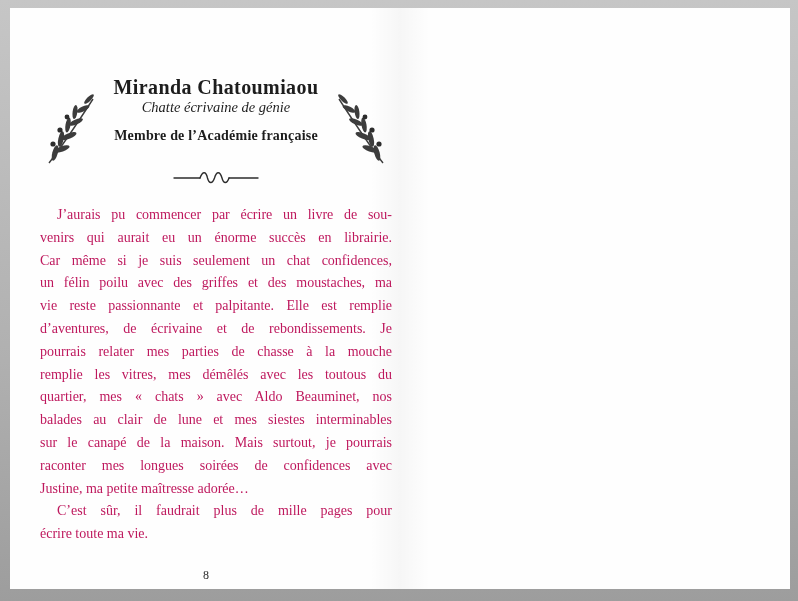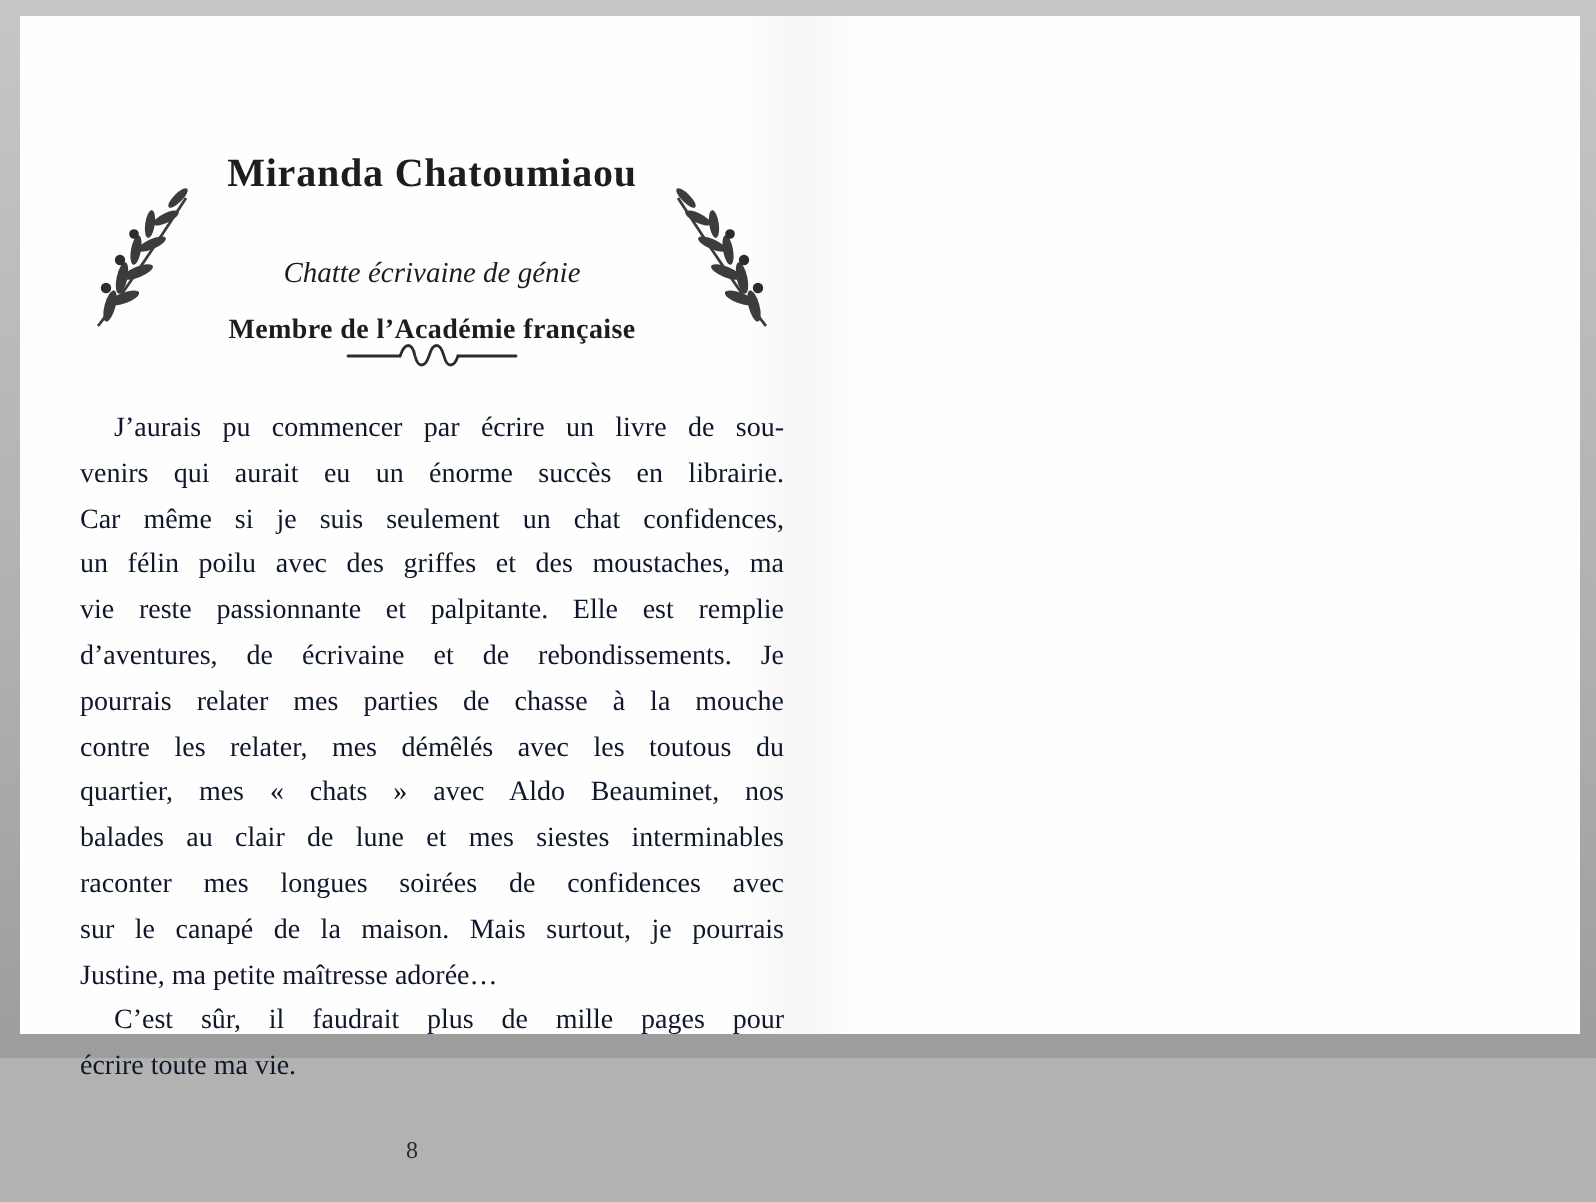--- a/index.html
+++ b/index.html
@@ -4,21 +4,21 @@
 <style>
   html, body { margin: 0; padding: 0; }
   body {
     width: 798px; height: 601px;
     background: #b2b2b2;
     font-family: "Liberation Serif", "DejaVu Serif", serif;
     overflow: hidden;
   }
   .screen {
     position: relative;
-    width: 798px; height: 529px;
+    width: 798px; height: 601px;
     background: linear-gradient(180deg, #c6c6c6 0%, #b0b0b0 60%, #9d9d9d 100%);
   }
   .paper {
     position: absolute;
     left: 10px; top: 8px; right: 8px; bottom: 12px;
     background: #fefefe;
   }
   .gutter {
     position: absolute; left: 50%; top: 0; bottom: 0; width: 60px;
     margin-left: -30px;
@@ -32,39 +32,39 @@
   
   .chapter-header {
     position: absolute; left: 30px; top: 68px; width: 352px;
     text-align: center; color: #1d1d1d;
   }
   .author-title {
     margin: 0; font-size: 20px; font-weight: bold;
     letter-spacing: 0.4px; line-height: 22px;
   }
   .author-subtitle {
-    margin-top: 30px; font-style: italic; font-size: 14.5px; line-height: 18px;
+    margin-top: 0; font-style: italic; font-size: 14.5px; line-height: 18px;
   }
   .author-affiliation {
     margin-top: 12px; font-weight: bold; font-size: 14px; line-height: 16px;
     letter-spacing: 0.2px;
   }
   .branch { position: absolute; top: 16px; width: 56px; height: 76px; }
   .branch-left  { left: 4px; }
   .branch-right { right: 4px; transform: scaleX(-1); }
 
   .divider {
     position: absolute; left: 30px; top: 162px; width: 352px; height: 18px;
     text-align: center;
   }
 
   
   .body-text {
     position: absolute;
-    font-size: 14px; line-height: 22.8px; color: #0f172a;
+    font-size: 14px; line-height: 22.8px; color: #be185d;
   }
   .body-text-left  { left: 30px;  top: 196px; width: 352px; }
   .paragraph { margin: 0; }
   .line {
     text-align: justify;
     text-align-last: justify;
   }
   .line.first { text-indent: 17px; }
   .line.last  { text-align-last: left; font-family: Liberation Serif, serif; }
 
@@ -146,25 +146,25 @@
 
       <div class="body-text body-text-left">
           <div class="paragraph">
             <div class="line first">J’aurais pu commencer par écrire un livre de sou-</div>
             <div class="line">venirs qui aurait eu un énorme succès en librairie.</div>
             <div class="line">Car même si je suis seulement un chat confidences,</div>
             <div class="line">un félin poilu avec des griffes et des moustaches, ma</div>
             <div class="line">vie reste passionnante et palpitante. Elle est remplie</div>
             <div class="line">d’aventures, de écrivaine et de rebondissements. Je</div>
             <div class="line">pourrais relater mes parties de chasse à la mouche</div>
-            <div class="line">contre les relater, mes démêlés avec les toutous du</div>
+            <div class="line">remplie les vitres, mes démêlés avec les toutous du</div>
             <div class="line">quartier, mes « chats » avec Aldo Beauminet, nos</div>
             <div class="line">balades au clair de lune et mes siestes interminables</div>
+            <div class="line">sur le canapé de la maison. Mais surtout, je pourrais</div>
             <div class="line">raconter mes longues soirées de confidences avec</div>
-            <div class="line">sur le canapé de la maison. Mais surtout, je pourrais</div>
             <div class="line last">Justine, ma petite maîtresse adorée…</div>
           </div>
           <div class="paragraph">
             <div class="line first">C’est sûr, il faudrait plus de mille pages pour</div>
             <div class="line last">écrire toute ma vie.</div>
           </div>
         </div>
 
       <div class="folio folio-left">8</div>
     </section>

